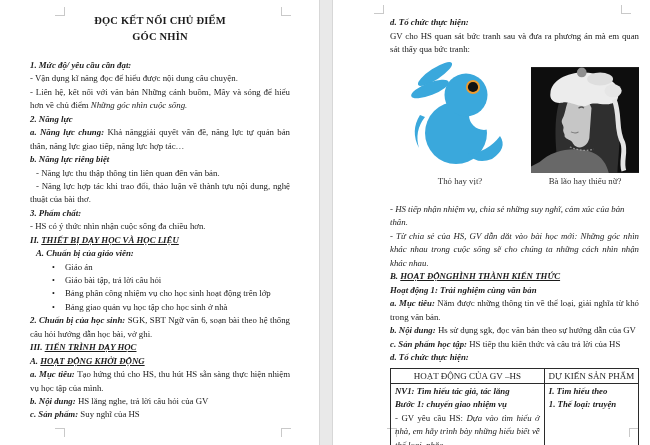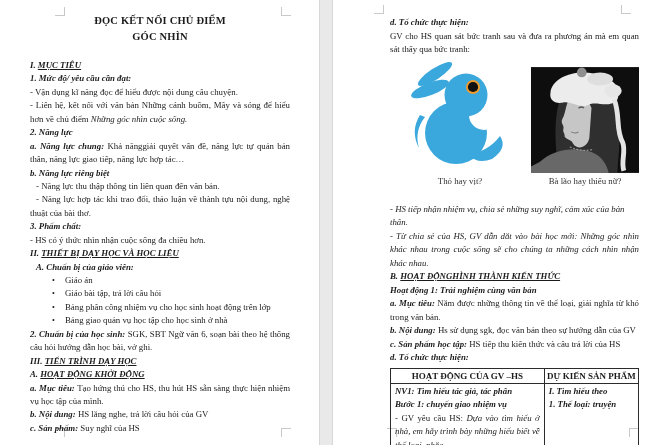--- a/index.html
+++ b/index.html
@@ -23,21 +23,21 @@
   .bullet-row{display:flex;padding-left:22px;}
   .bullet-dot{width:13px;flex:0 0 13px;font-size:8px;line-height:13.44px;}
   
   .figrow{display:flex;align-items:flex-end;justify-content:space-between;
           padding-left:20px;margin:2px 0 16px 0;}
   .fig{display:flex;flex-direction:column;align-items:center;}
   .figcap{font-size:8.8px;color:#333;margin-top:3px;line-height:11px;text-align:center;}
   
   table.t{border-collapse:collapse;width:100%;margin-top:3px;table-layout:fixed;}
   .t th,.t td{border:1px solid #2b2b2b;vertical-align:top;}
-  .t th{font-size:9px;padding:2px 1px;font-weight:bold;}
+  .t th{font-size:9px;padding:2px 1px;font-weight:normal;}
   .t td{font-size:8.8px;padding:1px 4px 5px;line-height:13.5px;}
   .col-left{width:62%;}.col-right{width:38%;}
   
   .cm{position:absolute;width:9px;height:8px;border:0 solid #c9c9c9;}
   .cm-tl{border-right-width:1px;border-bottom-width:1px;}
   .cm-tr{border-left-width:1px;border-bottom-width:1px;}
   .cm-bl{border-right-width:1px;border-top-width:1px;}
   .cm-br{border-left-width:1px;border-top-width:1px;}
   
   .handle{position:absolute;left:7px;top:22px;display:grid;
@@ -62,21 +62,20 @@
     <div class="cm cm-tl" style="left:55px;top:7px;"></div>
     <div class="cm cm-tr" style="left:281px;top:7px;"></div>
     <div class="cm cm-bl" style="left:55px;top:428px;"></div>
     <div class="cm cm-br" style="left:281px;top:428px;"></div>
 
     <div class="content">
       <p class="ln title">ĐỌC KẾT NỐI CHỦ ĐIỂM</p>
       <p class="ln title">GÓC NHÌN</p>
       <div class="sp"></div>
 
-      <p class="ln b"><span>I. </span><span class="u">MỤC TIÊU</span></p>
       <p class="ln b">1. Mức độ/ yêu cầu cần đạt:</p>
       <p class="ln">- Vận dụng kĩ năng đọc để hiểu được nội dung câu chuyện.</p>
       <p class="ln just"><span>- Liên hệ, kết nối với văn bản Những cánh buồm, Mây và sóng để hiểu hơn về chủ điểm </span><span class="i">Những góc nhìn cuộc sống.</span></p>
       <p class="ln b">2. Năng lực</p>
       <p class="ln just"><span class="b">a. Năng lực chung: </span><span>Khả nănggiải quyết vấn đề, năng lực tự quản bản thân, năng lực giao tiếp, năng lực hợp tác…</span></p>
       <p class="ln b">b. Năng lực riêng biệt</p>
       <p class="ln ind">- Năng lực thu thập thông tin liên quan đến văn bản.</p>
       <p class="ln ind just">- Năng lực hợp tác khi trao đổi, thảo luận về thành tựu nội dung, nghệ thuật của bài thơ.</p>
       <p class="ln b">3. Phẩm chất:</p>
       <p class="ln">- HS có ý thức nhìn nhận cuộc sống đa chiều hơn.</p>
@@ -177,21 +176,21 @@
           </colgroup>
         <thead>
           <tr>
             <th>HOẠT ĐỘNG CỦA GV –HS</th>
             <th>DỰ KIẾN SẢN PHẨM</th>
           </tr>
         </thead>
         <tbody>
           <tr>
             <td>
-              <div class="b">NV1: Tìm hiểu tác giả, tác phân</div>
+              <div class="b">NV1: Tìm hiểu tác giả, tác lắng</div>
               <div class="b">Bước 1: chuyển giao nhiệm vụ</div>
               <div class="just"><span>- GV yêu cầu HS: </span><span class="i">Dựa vào tìm hiểu ở nhà, em hãy trình bày những hiểu biết về thể loại, nhắc</span></div>
             </td>
             <td>
               <div class="b">I. Tìm hiểu theo</div>
               <div class="b i">1. Thể loại: truyện</div>
             </td>
           </tr>
         </tbody>
       </table>

